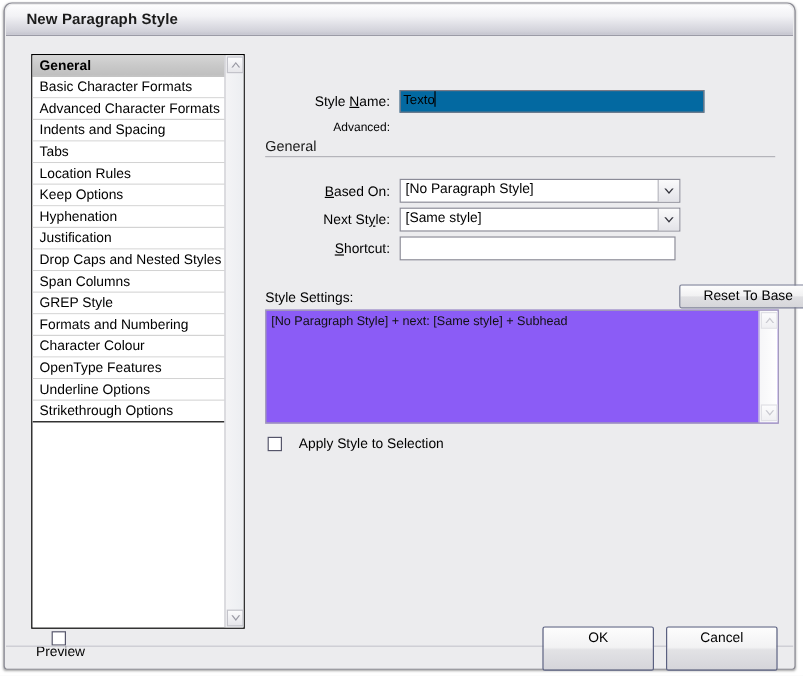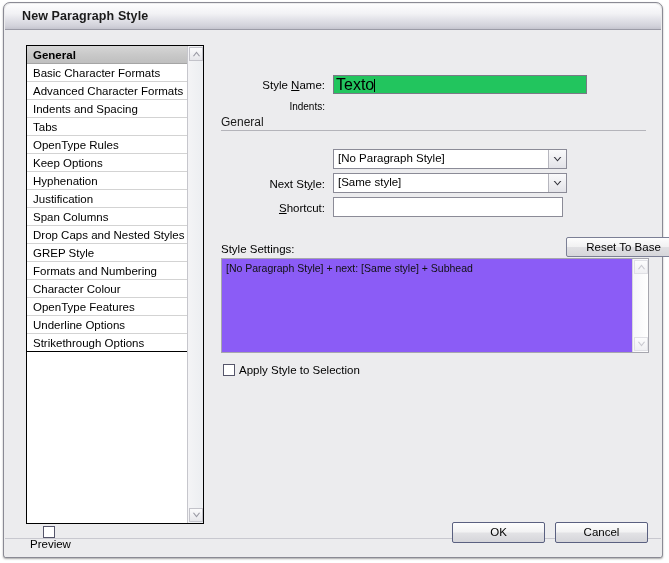--- a/index.html
+++ b/index.html
@@ -136,24 +136,24 @@
   }
   .form-label u { text-decoration: underline; }
 
   #style-name-label { left: 160px; top: 49px; width: 160px; }
   #style-name-input {
     position: absolute;
     left: 328px;
     top: 45px;
     width: 254px;
     height: 19px;
-    background: #22c55e;
+    background: #0369a1;
     border: 1px solid #7a7a86;
     box-sizing: border-box;
-    font-size: 16px;
+    font-size: 11px;
     font-family: "Liberation Sans", sans-serif;
     padding: 0 2px;
     line-height: 17px;
     color: #000;
   }
   #style-name-value { position: relative; }
   #text-caret {
     display: inline-block;
     width: 1px;
     height: 13px;
@@ -300,21 +300,21 @@
   }
   .checkbox {
     width: 12px;
     height: 12px;
     background: #ffffff;
     border: 1px solid #55556a;
     box-sizing: border-box;
     display: inline-block;
   }
   #apply-style-label {
-    margin-left: 4px;
+    margin-left: 14px;
     font-size: 11.5px;
     white-space: nowrap;
   }
 
   
   #footer-rule {
     position: absolute;
     left: 0px;
     top: 508px;
     width: 656px;
@@ -330,21 +330,21 @@
     flex-direction: column;
   }
   #preview-label {
     margin-left: 3px;
     font-size: 11.5px;
   }
   .dialog-button {
     position: absolute;
     top: 492px;
     width: 93px;
-    height: 21px;
+    height: 37px;
     background: linear-gradient(to bottom,#fdfdfd 0%,#f2f2f3 47%,#e2e2e5 53%,#d5d5da 100%);
     border: 1px solid #5a6080;
     border-radius: 2px;
     box-sizing: border-box;
     font-size: 11.5px;
     text-align: center;
     line-height: 19px;
     color: #000;
     cursor: default;
   }
@@ -362,26 +362,26 @@
 
   <div id="dialog-body">
 
     <div id="category-panel">
       <ul id="category-list">
           <li class="selected">General</li>
           <li>Basic Character Formats</li>
           <li>Advanced Character Formats</li>
           <li>Indents and Spacing</li>
           <li>Tabs</li>
-          <li>OpenType Rules</li>
+          <li>Location Rules</li>
           <li>Keep Options</li>
           <li>Hyphenation</li>
           <li>Justification</li>
+          <li>Drop Caps and Nested Styles</li>
           <li>Span Columns</li>
-          <li>Drop Caps and Nested Styles</li>
           <li>GREP Style</li>
           <li>Formats and Numbering</li>
           <li>Character Colour</li>
           <li>OpenType Features</li>
           <li>Underline Options</li>
           <li class=" last-row">Strikethrough Options</li>
         </ul>
 
       <div id="cat-scrollbar">
         <div class="sb-arrow up">
@@ -393,26 +393,27 @@
           <svg width="9" height="6" viewBox="0 0 9 6">
               <path d="M4.5 5.4 L0.8 0.8 L2.1 0.8 L4.5 3.8 L6.9 0.8 L8.2 0.8 Z" fill="#9a9aa4"></path>
             </svg>
         </div>
       </div>
     </div>
 
     <div class="form-label" id="style-name-label">Style <u>N</u>ame:</div>
     <div id="style-name-input"><span id="style-name-value">Texto</span><span id="text-caret"></span></div>
 
-    <div class="form-label" id="location-label">Indents:</div>
+    <div class="form-label" id="location-label">Advanced:</div>
     <div id="location-value"></div>
 
     <div id="general-heading">General</div>
     <div id="general-rule"></div>
 
+    <div class="form-label" id="based-on-label"><u>B</u>ased On:</div>
     <div class="select-box" id="based-on-select">
       <span class="select-value">[No Paragraph Style]</span>
       <span class="select-arrow">
         <svg width="9" height="6" viewBox="0 0 9 6">
             <path d="M0.6 1 L2 1 L4.5 4 L7 1 L8.4 1 L4.5 5.6 Z" fill="#33333c"></path>
           </svg>
       </span>
     </div>
 
     <div class="form-label" id="next-style-label">Next St<u>y</u>le:</div>

